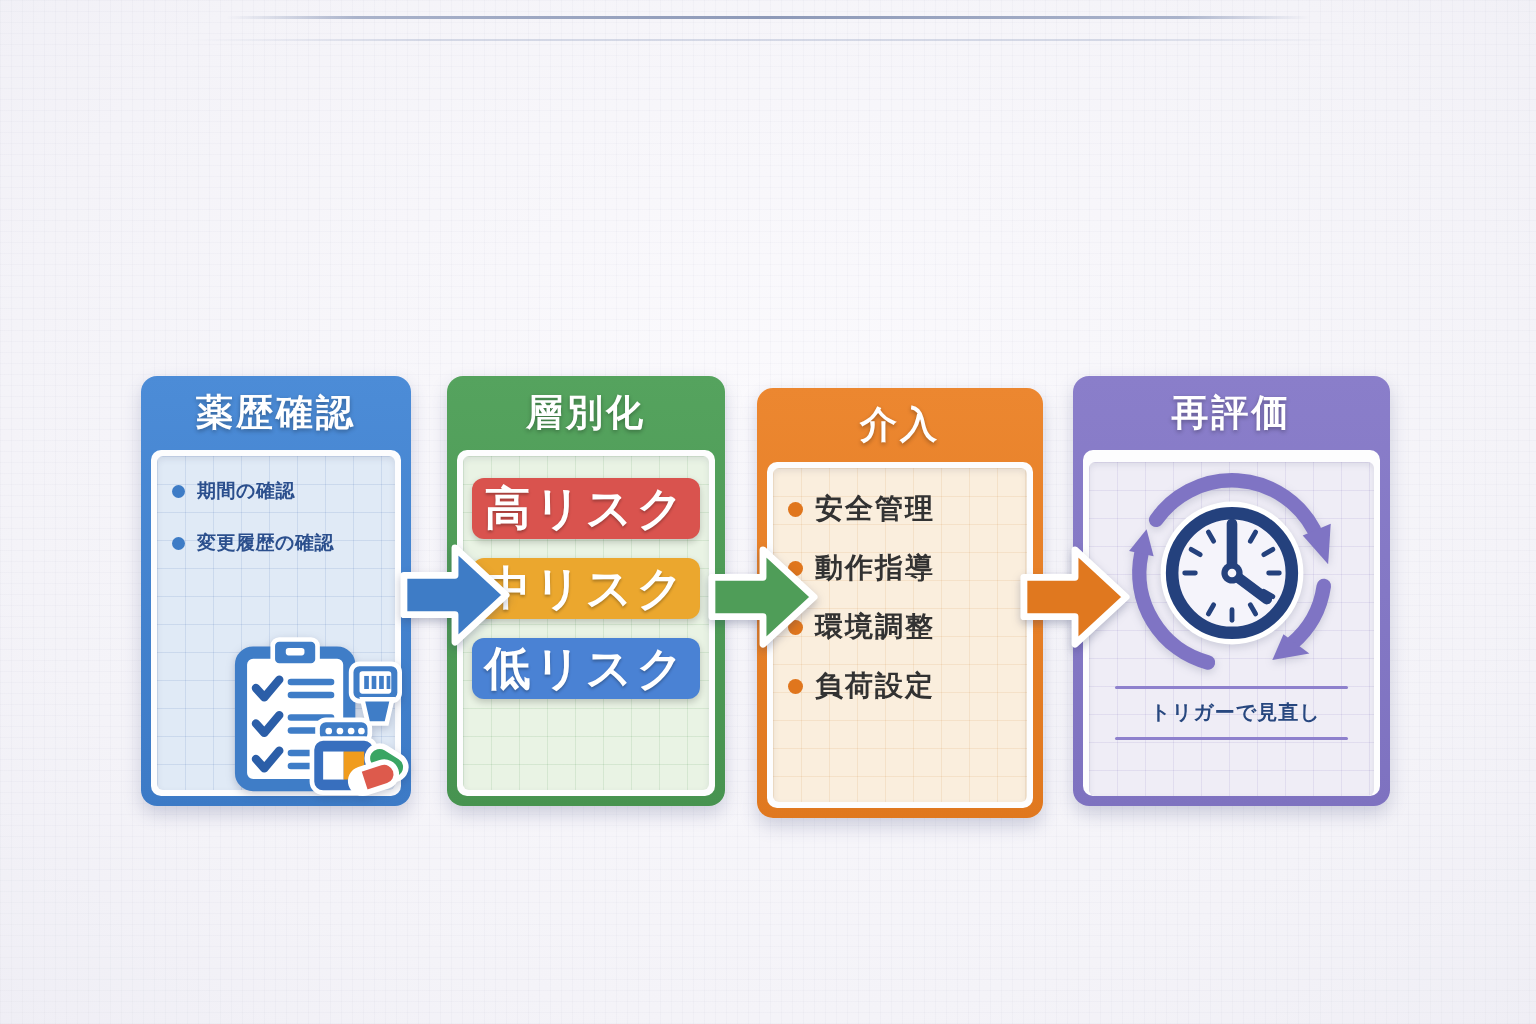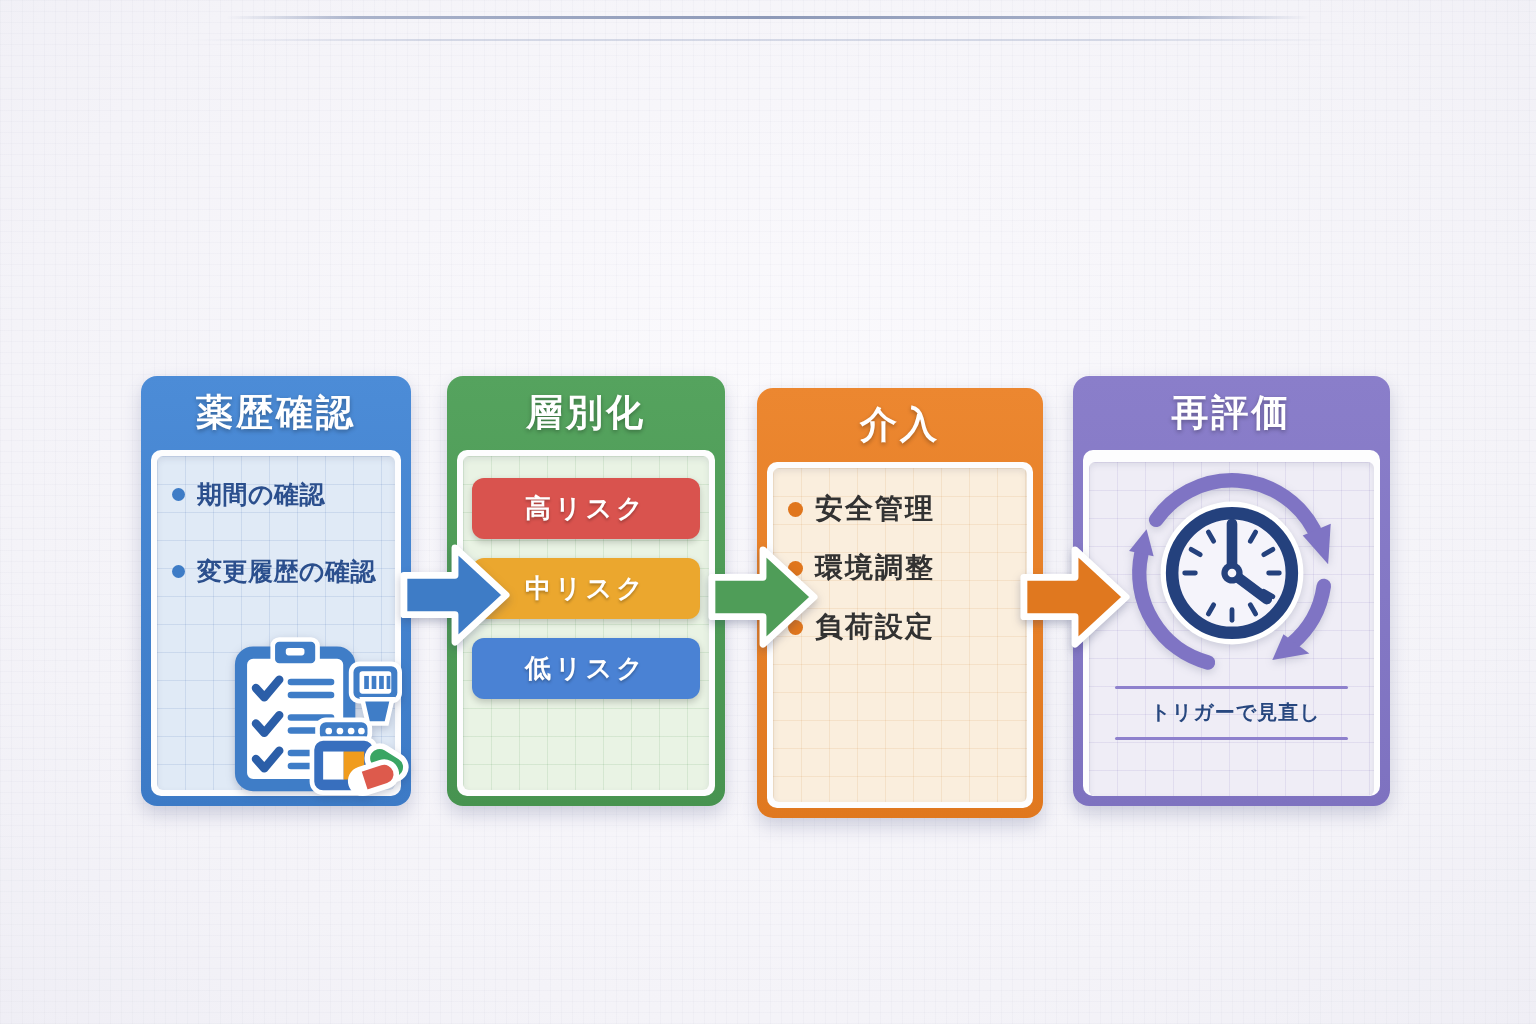--- a/index.html
+++ b/index.html
@@ -66,31 +66,31 @@
   }
   .card-blue   .panel-inner { --tint:#e0eaf6; --grid:rgba(90,130,190,0.16); }
   .card-green  .panel-inner { --tint:#e9f3e4; --grid:rgba(100,160,100,0.15); }
   .card-orange .panel-inner { --tint:#faeedd; --grid:rgba(215,160,95,0.17); }
   .card-purple .panel-inner { --tint:#efedf6; --grid:rgba(130,115,190,0.13); }
 
   
   .bullet-list { list-style:none; padding:22px 10px 0 15px; }
   .bullet-list li { display:flex; align-items:center; gap:12px; font-weight:bold; }
   .dot { flex:none; border-radius:50%; }
-  .card-blue .bullet-list li { color:#2b4f8d; font-size:25px; margin-bottom:44px; letter-spacing:0.5px; }
+  .card-blue .bullet-list li { color:#2b4f8d; font-size:19px; margin-bottom:26px; letter-spacing:0.5px; }
   .card-blue .dot { width:13px; height:13px; background:#3e7cc6; }
   .card-orange .bullet-list li { color:#323232; font-size:28px; margin-bottom:21px; letter-spacing:2px; }
   .card-orange .dot { width:15px; height:15px; background:#e0761d; }
 
   
   .badges { padding-top:22px; }
   .badge {
     height:61px; margin:0 9px 19px; border-radius:12px;
     display:flex; align-items:center; justify-content:center;
-    color:#fff; font-size:26px; font-weight:bold; letter-spacing:4px;
+    color:#fff; font-size:46px; font-weight:bold; letter-spacing:4px;
     text-shadow:0 2px 3px rgba(0,0,0,0.28);
     box-shadow:0 3px 7px rgba(0,0,0,0.20);
   }
   .badge-high { background:#d9534e; }
   .badge-mid  { background:#eba72e; }
   .badge-low  { background:#4a82d4; }
 
   
   .clipboard-illo { position:absolute; right:-14px; bottom:-8px; width:196px; height:162px;
     filter:drop-shadow(0 3px 4px rgba(40,50,90,0.25)); }
@@ -196,20 +196,24 @@
   </section>
 
   <section class="card card-orange">
     <div class="card-title">介入</div>
     <div class="panel">
       <div class="panel-inner">
         <ul class="bullet-list">
           <li>
               <span class="dot"></span>
               <span>安全管理</span>
+            </li>
+          <li>
+              <span class="dot"></span>
+              <span>動作指導</span>
             </li>
           <li>
               <span class="dot"></span>
               <span>環境調整</span>
             </li>
           <li>
               <span class="dot"></span>
               <span>負荷設定</span>
             </li>
         </ul>

